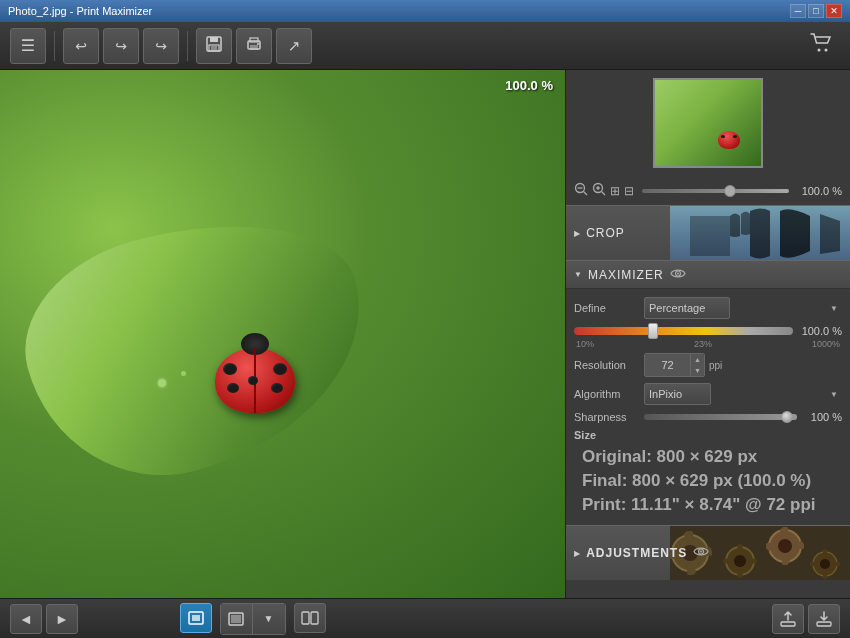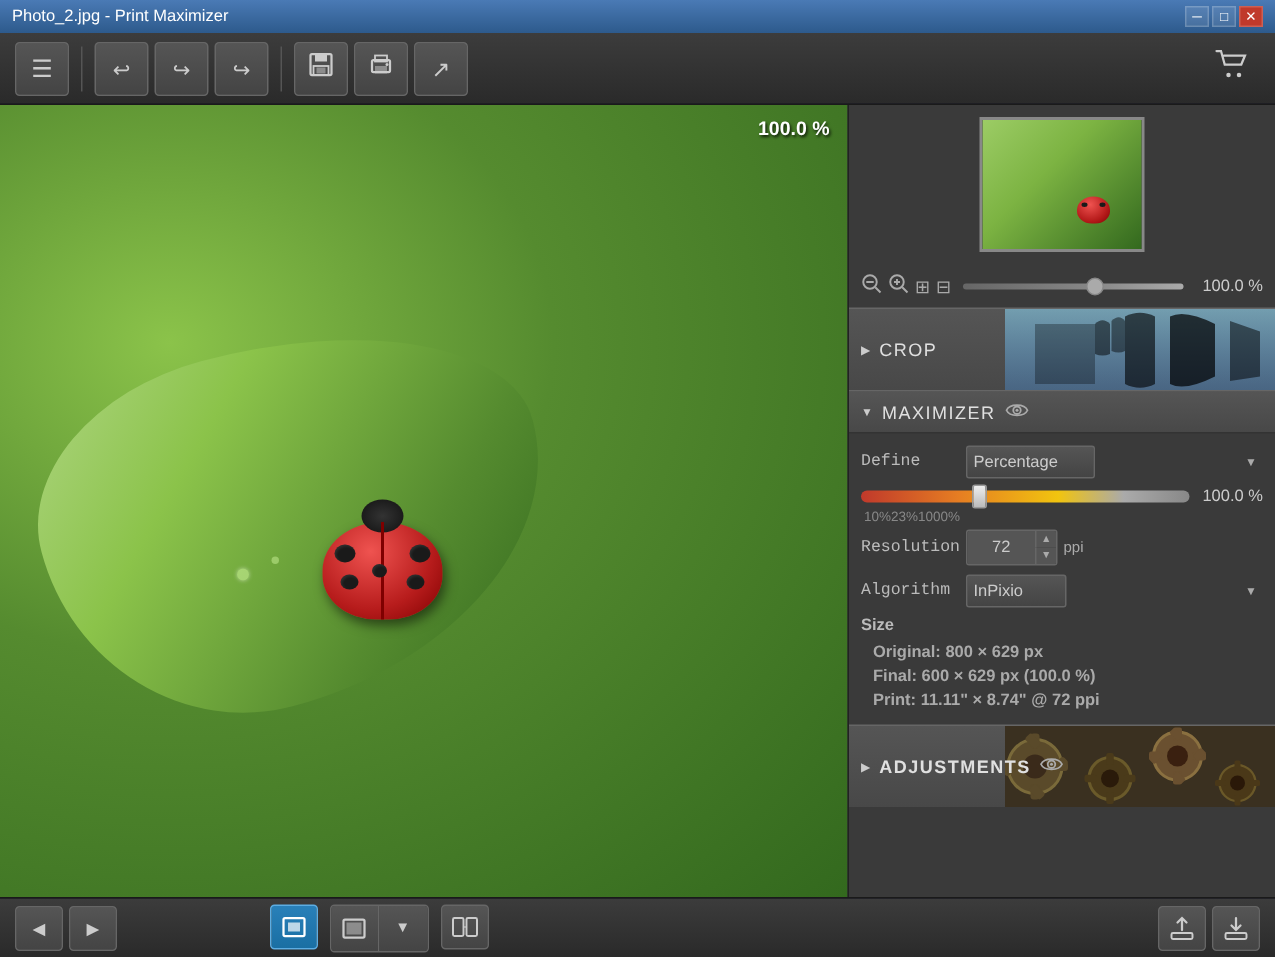--- a/index.html
+++ b/index.html
@@ -312,21 +312,20 @@
     
     .form-row {
       display: flex;
       align-items: center;
       margin-bottom: 6px;
     }
     .form-label {
       color: #bbb;
       font-size: 11px;
       min-width: 70px;
-      font-family: Liberation Mono, monospace;
     }
     .form-select {
       flex: 1;
       height: 22px;
       background: linear-gradient(to bottom, #555, #444);
       border: 1px solid #666;
       border-radius: 2px;
       color: #ccc;
       font-size: 11px;
       padding: 0 4px;
@@ -353,20 +352,21 @@
     .slider-row {
       margin-bottom: 4px;
     }
     .slider-track-wrapper {
       display: flex;
       align-items: center;
       gap: 4px;
     }
     .slider-labels {
       display: flex;
+      justify-content: space-between;
       color: #888;
       font-size: 9px;
       padding: 0 2px;
       margin-top: 2px;
     }
     .slider-track {
       flex: 1;
       height: 8px;
       background: linear-gradient(to right, #c0392b 0%, #e67e22 30%, #f1c40f 60%, #aaa 80%, #888 100%);
       border-radius: 4px;
@@ -456,21 +456,21 @@
       margin-top: 4px;
       font-weight: bold;
     }
     .size-title {
       color: #bbb;
       font-size: 11px;
       margin-bottom: 4px;
     }
     .size-row {
       color: #aaa;
-      font-size: 11px;
+      font-size: 17px;
       padding: 2px 0 2px 8px;
     }
 
     
     .adjustments-header {
       height: 55px;
       position: relative;
       overflow: hidden;
       background: linear-gradient(to bottom, #555, #484848);
       border-top: 1px solid #666;
@@ -735,25 +735,32 @@
         <div class="select-wrapper">
           <select class="form-select">
             <option>InPixio</option>
             <option>Lanczos</option>
             <option>Bicubic</option>
           </select>
           <span class="select-arrow">▼</span>
         </div>
       </div>
 
+      <div class="form-row">
+        <span class="form-label">Sharpness</span>
+        <div class="sharpness-track">
+          <div class="sharpness-thumb"></div>
+        </div>
+        <span class="slider-value">100 %</span>
+      </div>
 
       <div class="size-section">
         <div class="size-title">Size</div>
         <div class="size-row">Original: 800 × 629 px</div>
-        <div class="size-row">Final: 600 × 629 px (100.0 %)</div>
+        <div class="size-row">Final: 800 × 629 px (100.0 %)</div>
         <div class="size-row">Print: 11.11" × 8.74" @ 72 ppi</div>
       </div>
     </div>
 
     <div class="adjustments-header">
       <div style="position:absolute; right:0; top:0; width:180px; height:55px; overflow:hidden;">
         <svg width="180" height="55" viewBox="0 0 180 55">
           <rect width="180" height="55" fill="#3a3020"></rect>
 
           <g transform="translate(20,27)">

